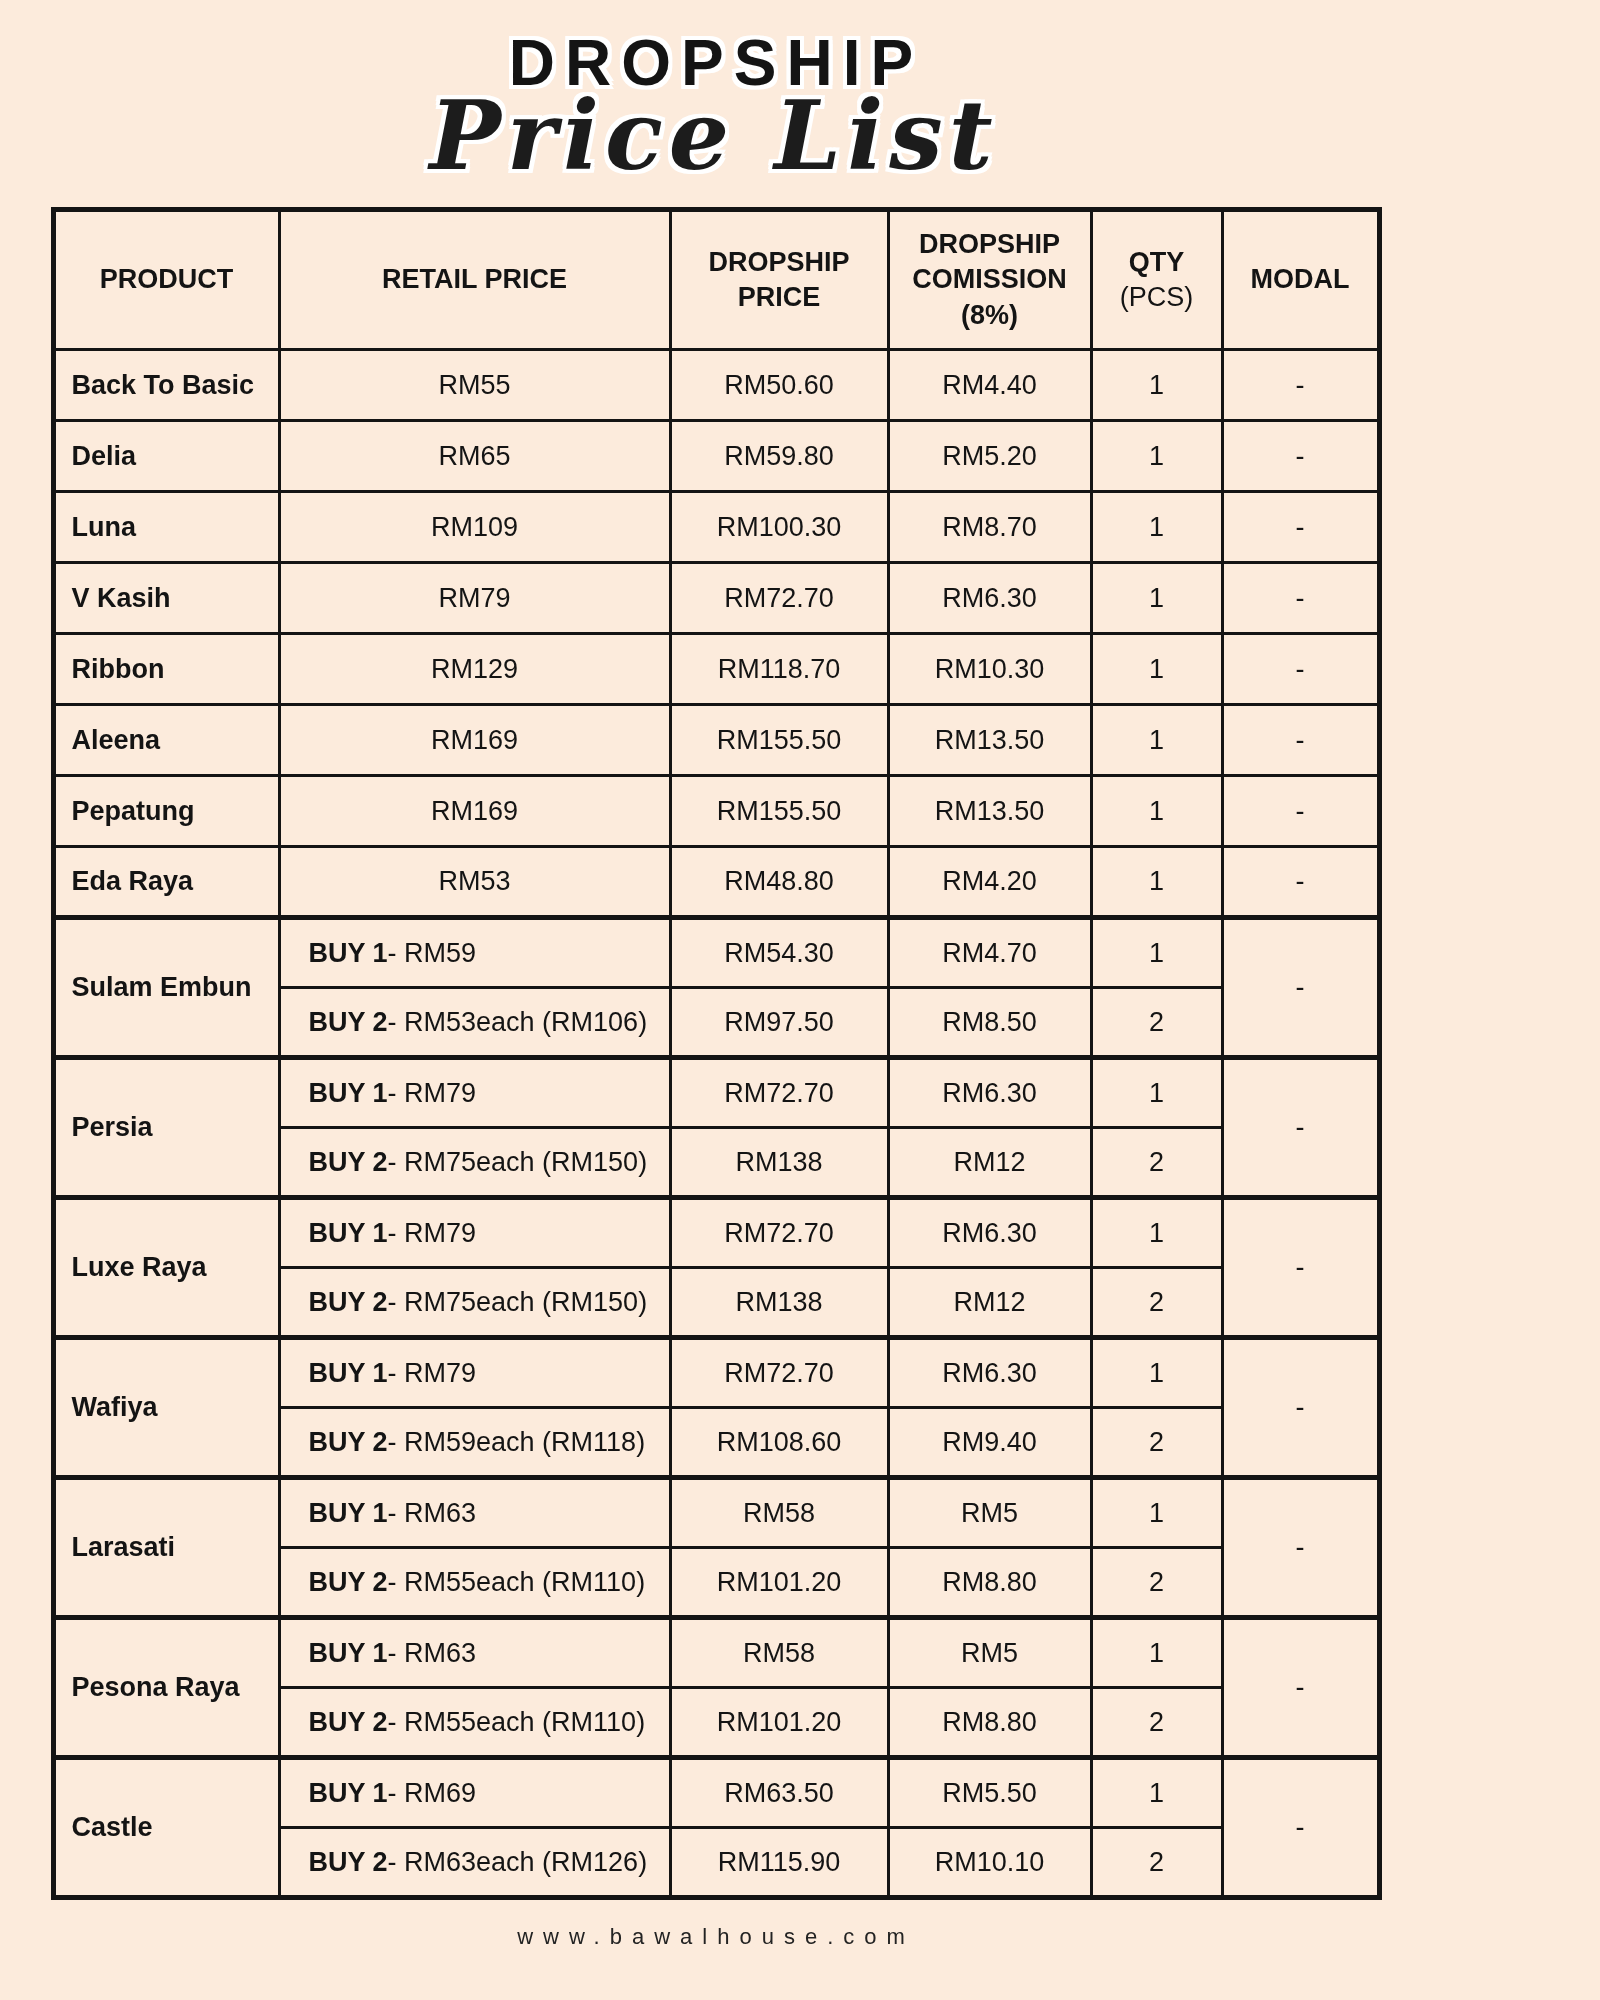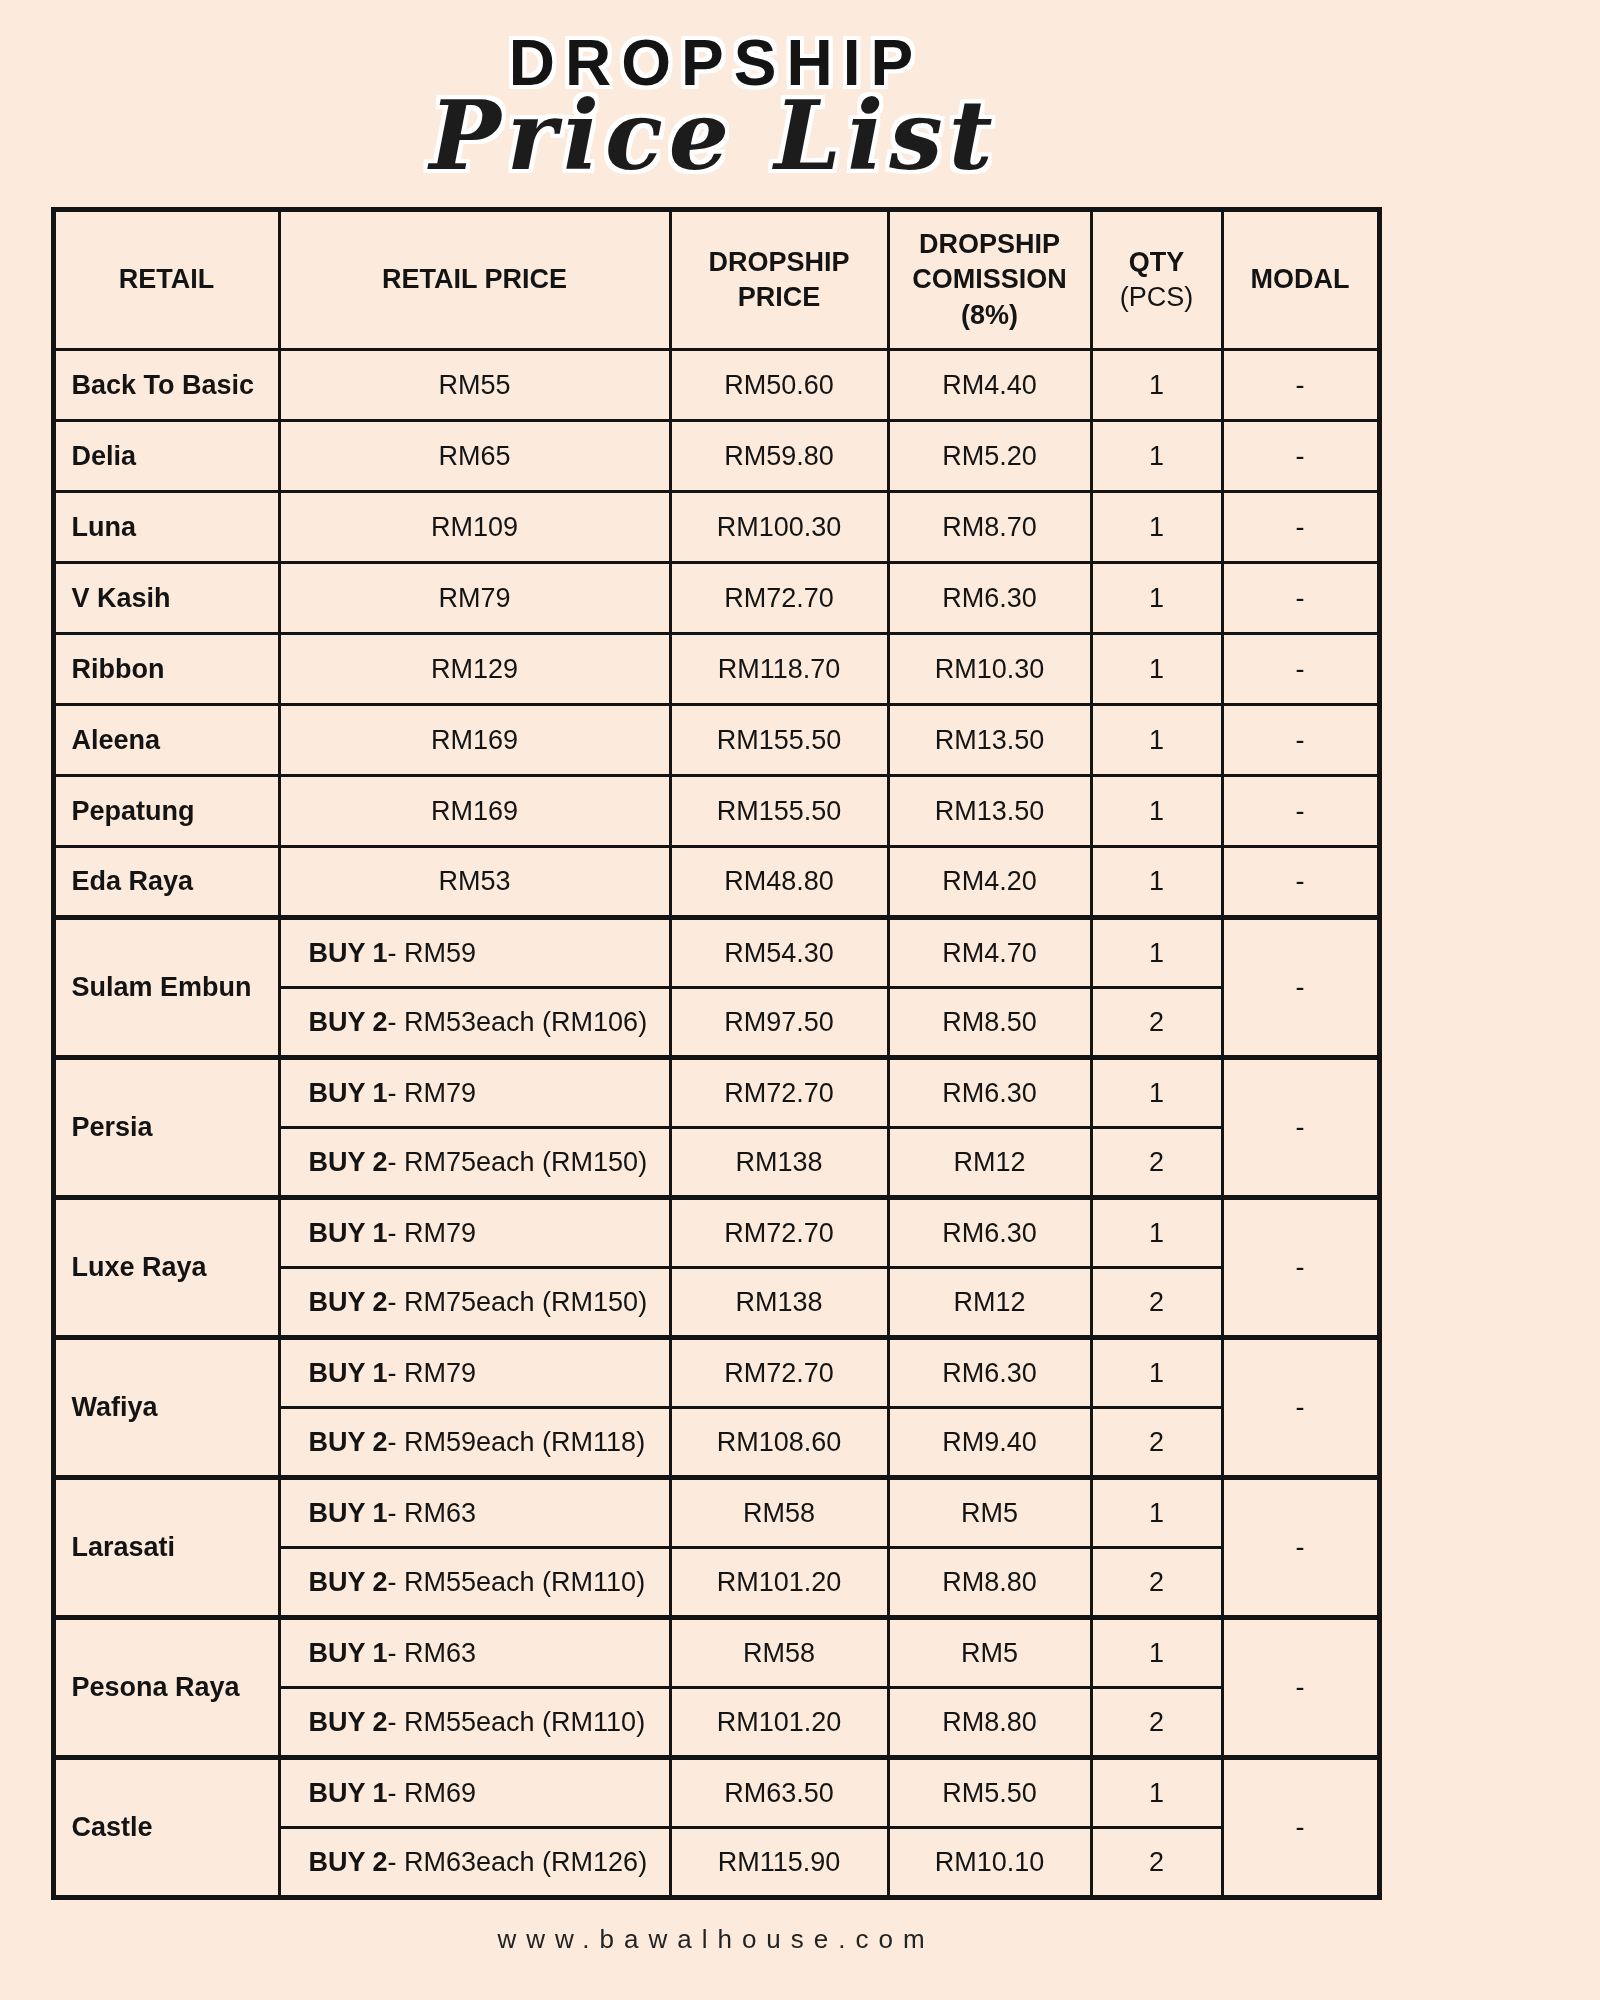--- a/index.html
+++ b/index.html
@@ -47,21 +47,21 @@
   tr.sub { height: 70px; }
   tr.group-start td { border-top-width: 5px; }
   td.product {
     text-align: left; padding-left: 16px; font-weight: bold;
   }
   td.retail-left { text-align: left; padding-left: 28px; }
   .b { font-weight: bold; }
 
   .site {
     margin-top: 24px; text-align: center;
-    font-size: 26px; letter-spacing: 10px; color: #232323;
+    font-size: 22px; letter-spacing: 10px; color: #232323;
   }
 </style>
 </head>
 <body>
 
 <div class="page">
 
   <h1 class="title">DROPSHIP</h1>
   <div class="subtitle">Price List</div>
 
@@ -69,21 +69,21 @@
     <colgroup>
       <col style="width:226px">
         <col style="width:391px">
         <col style="width:218px">
       <col style="width:203px">
         <col style="width:131px">
         <col style="width:157px">
     </colgroup>
     <thead>
       <tr>
-        <th>RETAIL</th>
+        <th>PRODUCT</th>
         <th>RETAIL PRICE</th>
         <th>DROPSHIP
 PRICE</th>
         <th>DROPSHIP
 COMISSION
 (8%)</th>
         <th><span>QTY</span><span class="qty-sub">(PCS)</span></th>
         <th>MODAL</th>
       </tr>
     </thead>

